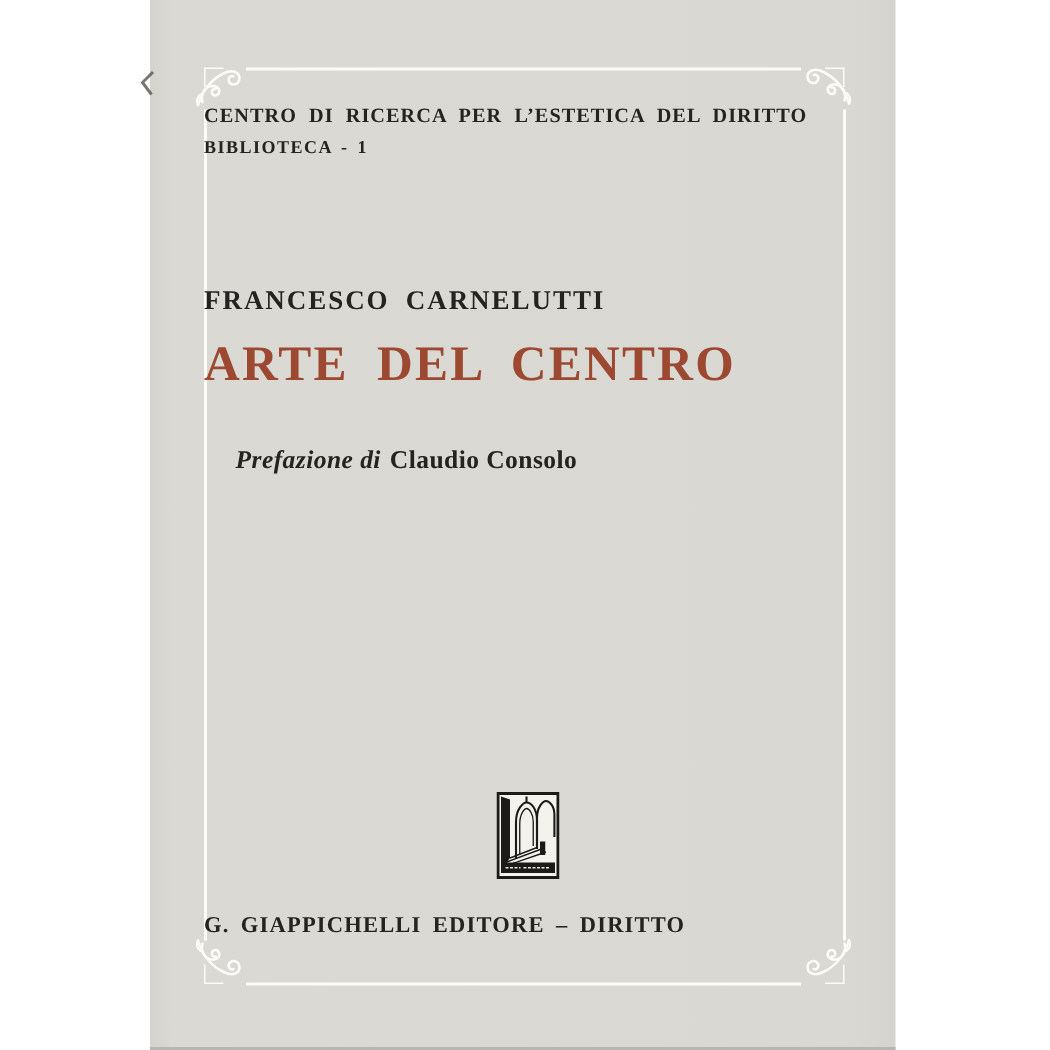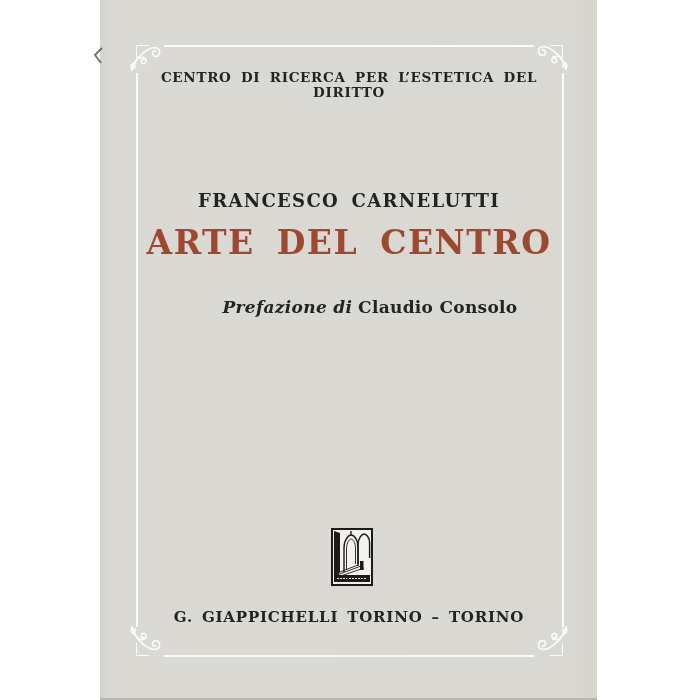--- a/index.html
+++ b/index.html
@@ -27,22 +27,22 @@
   .br.bl{left:36px;top:643px;border-left-width:1.5px;border-bottom-width:1.5px;}
   .br.brc{left:450px;top:643px;border-right-width:1.5px;border-bottom-width:1.5px;}
   .orn{position:absolute;width:34px;height:34px;}
   .orn.tl{left:29px;top:39px;}
   .orn.tr{left:435px;top:38px;transform:scaleX(-1);}
   .orn.bl{left:29px;top:624px;transform:scaleY(-1);}
   .orn.brc{left:435px;top:624px;transform:scale(-1,-1);}
   .orn path{stroke:#fbfbf7;stroke-width:1.7;fill:none;stroke-linecap:round;}
   
   .txt{
-    position:absolute;left:36px;width:426px;text-align:center;
-    color:#232320;font-weight:bold;line-height:1.1;
+    position:absolute;left:36px;width:426px;
+    color:#232320;font-weight:bold;line-height:1.1;font-family:Liberation Serif, serif;
   }
   .series-line1{top:70px;font-size:13.5px;letter-spacing:.7px;word-spacing:4px;}
   .series-line2{top:92px;font-size:12px;letter-spacing:1px;word-spacing:2px;}
   .author{top:191px;font-size:18px;letter-spacing:1.3px;word-spacing:5px;}
   .booktitle{top:225px;font-size:33px;letter-spacing:1.5px;word-spacing:9px;color:#9d4931;}
   .preface{top:298px;font-size:17px;letter-spacing:.3px;padding-left:21px;}
   .preface .it{font-style:italic;margin-right:.35em;}
   .publisher{top:609px;font-size:15px;letter-spacing:.8px;word-spacing:3px;}
   .emblem{position:absolute;left:231px;top:528px;width:42px;height:58px;}
   .artifact{position:absolute;left:94px;top:47px;opacity:.8;}
@@ -76,20 +76,21 @@
     <path d="M6,29 C4.6,24.6 6.6,20 11,18.6 C15,17.4 18,19.8 17,22.8 C16.1,25.4 12.9,25.3 12.3,22.9 C11.9,21.2 13.3,19.9 14.8,20.3"></path>
     <path d="M3,31 C1.8,28.4 2.4,25.6 4.6,24.2"></path>
   </svg>
   <svg class="orn brc" viewBox="0 0 34 34">
     <path d="M3,31 C6,21 12,14 20,10 C26,7 31,9 30.6,13.6 C30.2,17.6 25.4,18.6 23.8,15.6 C22.6,13.4 24.5,11.2 26.6,11.9"></path>
     <path d="M6,29 C4.6,24.6 6.6,20 11,18.6 C15,17.4 18,19.8 17,22.8 C16.1,25.4 12.9,25.3 12.3,22.9 C11.9,21.2 13.3,19.9 14.8,20.3"></path>
     <path d="M3,31 C1.8,28.4 2.4,25.6 4.6,24.2"></path>
   </svg>
 
   <div class="txt series-line1">CENTRO DI RICERCA PER L’ESTETICA DEL DIRITTO</div>
+  <div class="txt series-line2">BIBLIOTECA - 1</div>
 
   <div class="txt author">FRANCESCO CARNELUTTI</div>
 
   <div class="txt booktitle">ARTE DEL CENTRO</div>
 
   <div class="txt preface">
     <span class="it">Prefazione di</span><span>Claudio Consolo</span>
   </div>
 
   <svg class="emblem" viewBox="0 0 42 58">
@@ -107,20 +108,20 @@
       <path d="M4,50 L33,40"></path>
     </g>
     <rect x="29" y="33" width="3.5" height="9" fill="#1c1b19"></rect>
     <rect x="3" y="47" width="36" height="7" fill="#1c1b19"></rect>
     <g stroke="#e8e7e0" stroke-width="1">
       <path d="M6,50.5 L16,50.5" stroke-dasharray="2 1"></path>
       <path d="M18,50.5 L36,50.5" stroke-dasharray="2 1"></path>
     </g>
   </svg>
 
-  <div class="txt publisher">G. GIAPPICHELLI TORINO – TORINO</div>
+  <div class="txt publisher">G. GIAPPICHELLI EDITORE – DIRITTO</div>
 
   <div class="cover-bottom-edge"></div>
 </div>
 
 <svg class="artifact" width="10" height="18" viewBox="0 0 10 18">
   <path d="M8,1 L1,8 L7,16" stroke="#55544f" stroke-width="2" fill="none"></path>
 </svg>
 
 </body></html>

